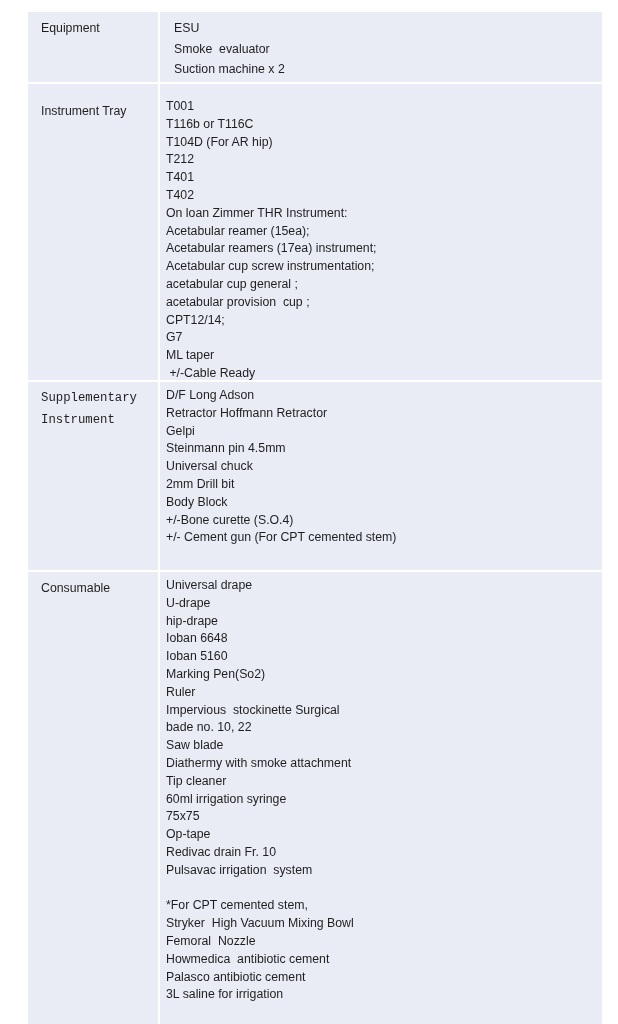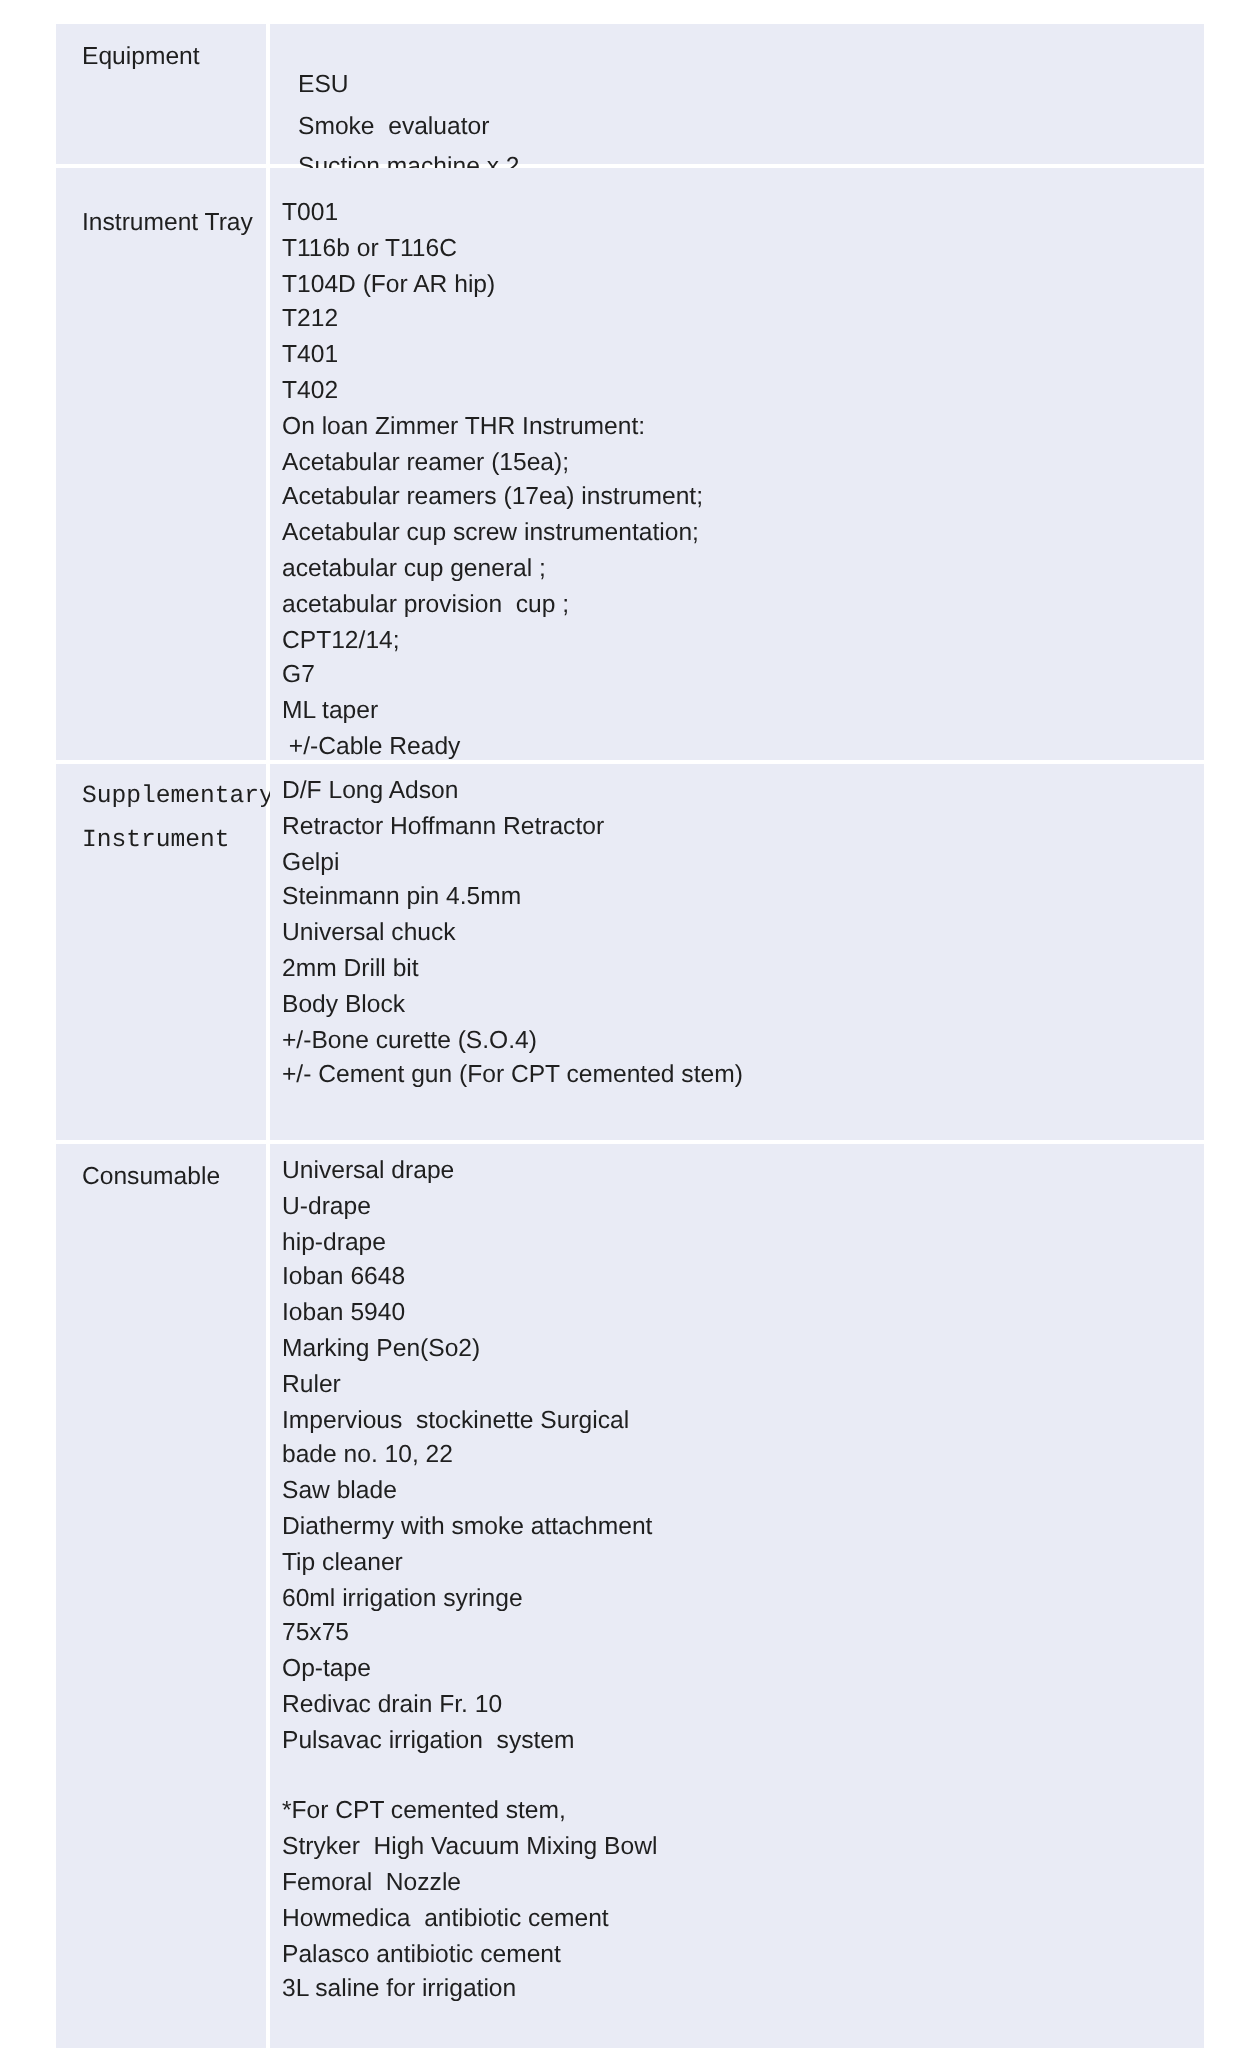--- a/index.html
+++ b/index.html
@@ -1,23 +1,23 @@
 <!DOCTYPE html>
 <html><head>
 <meta charset="utf-8">
 <style>
   html, body { margin: 0; padding: 0; background: #ffffff; }
   body { width: 618px; height: 1024px; overflow: hidden; position: relative;
          font-family: "Liberation Sans", sans-serif; color: #1f1f1f; }
   .table { position: absolute; left: 28px; top: 12px; width: 574px; }
   .row { display: flex; margin-bottom: 2px; }
   .cell { background: #e9ebf5; box-sizing: border-box; }
-  .label { width: 105px; margin-right: 2px; padding: 9px 0 0 13px; font-size: 12.3px; line-height: 22px; }
+  .label { width: 130px; margin-right: 2px; padding: 9px 0 0 13px; font-size: 12.3px; line-height: 22px; }
   .content { flex: 1; font-size: 12.3px; line-height: 17.8px; }
-  .r-equip .content { padding: 20px 0 4px 14px; line-height: 20.5px; }
+  .r-equip .content { padding: 6px 0 4px 14px; line-height: 20.5px; }
   .r-equip .label { padding-top: 6px; line-height: 20.5px; }
   .r-equip { height: 70px; }
   .r-tray { height: 296px; }
   .r-tray .content { padding: 14px 0 0 6px; }
   .r-tray .label { padding-top: 16px; }
   .r-supp { height: 188px; }
   .r-supp .content { padding: 5px 16px 0 6px; }
   .r-supp .label { padding-top: 5px; font-family: Liberation Mono, monospace; }
   .r-cons { height: 460px; }
   .r-cons .content { padding: 5px 0 0 6px; }
@@ -85,21 +85,21 @@
 
   <div class="row r-cons">
     <div class="cell label">
       <span>Consumable</span>
     </div>
     <div class="cell content">
         <span class="line">Universal drape</span>
         <span class="line">U-drape</span>
         <span class="line">hip-drape</span>
         <span class="line">Ioban 6648</span>
-        <span class="line">Ioban 5940</span>
+        <span class="line">Ioban 5160</span>
         <span class="line">Marking Pen(So2)</span>
         <span class="line">Ruler</span>
         <span class="line">Impervious  stockinette Surgical</span>
         <span class="line">bade no. 10, 22</span>
         <span class="line">Saw blade</span>
         <span class="line">Diathermy with smoke attachment</span>
         <span class="line">Tip cleaner</span>
         <span class="line">60ml irrigation syringe</span>
         <span class="line">75x75</span>
         <span class="line">Op-tape</span>

